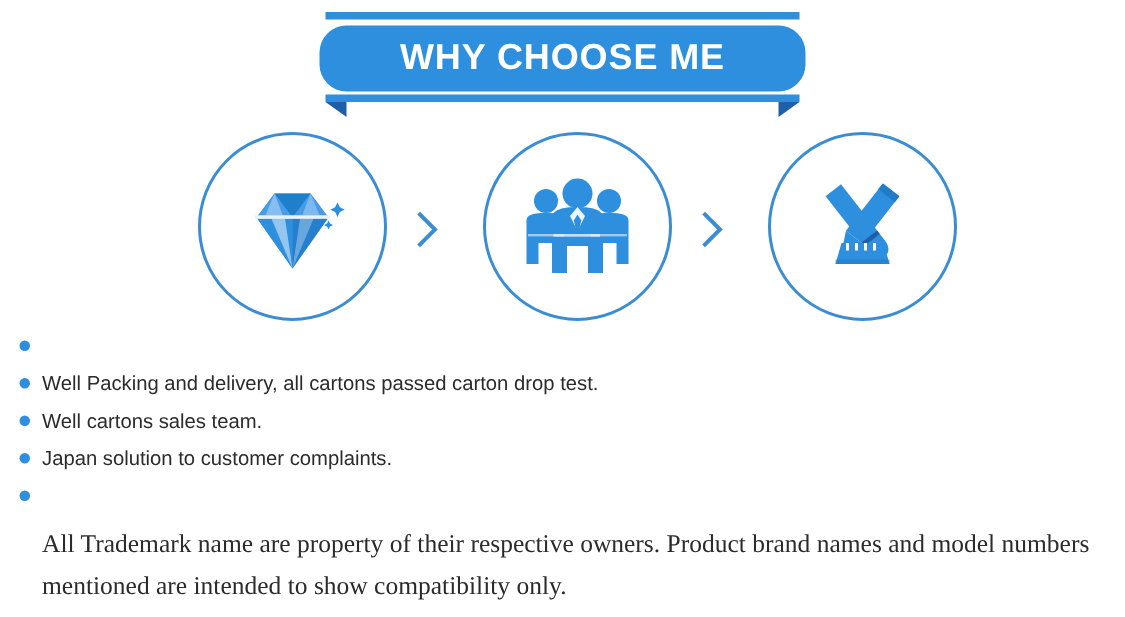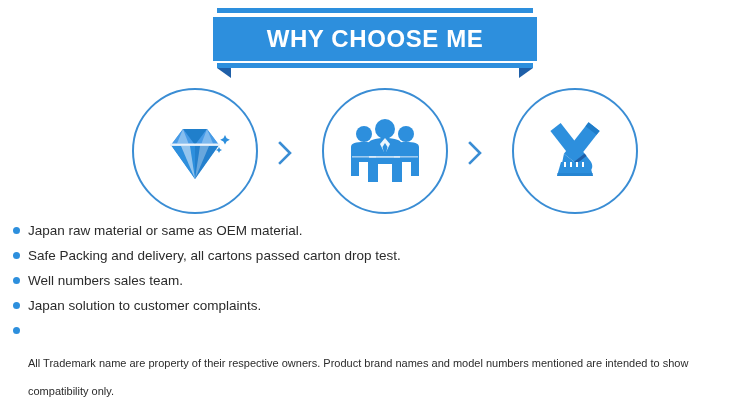--- a/index.html
+++ b/index.html
@@ -41,20 +41,21 @@
   .banner-body {
     position: absolute;
     left: 0;
     top: 9px;
     width: 324px;
     height: 44px;
     background: #2d8fdd;
     display: flex;
     align-items: center;
     justify-content: center;
+    border-radius: 18px;
   }
   .banner-title {
     color: #ffffff;
     font-size: 24px;
     font-weight: bold;
     letter-spacing: 0.6px;
     line-height: 1;
     white-space: nowrap;
   }
   .banner-botbar {
@@ -150,23 +151,24 @@
     line-height: 21px;
     white-space: nowrap;
   }
 
   
   .disclaimer {
     position: absolute;
     left: 28px;
     top: 349px;
     width: 700px;
-    font-size: 11px;
+    font-size: 17px;
     color: #2b2b2b;
     line-height: 28px;
+    font-family: Liberation Serif, serif;
   }
 </style>
 </head>
 <body>
 
 <div class="page">
 
   <div class="banner-wrap">
     <div class="banner-topbar"></div>
     <div class="banner-body">
@@ -268,31 +270,30 @@
         </svg>
       </span>
     </div>
 
   </div>
 
   <div class="bullets">
 
     <div class="bullet-row">
       <span class="bullet-dot"></span>
-      <span class="bullet-text">Japan raw material or same as OEM material.</span>
-    </div>
-
-    <div class="bullet-row">
-      <span class="bullet-dot"></span>
-      <span class="bullet-text">Safe Packing and delivery, all cartons passed carton drop test.</span>
-    </div>
-
-    <div class="bullet-row">
-      <span class="bullet-dot"></span>
-      <span class="bullet-text">Well numbers sales team.</span>
+    </div>
+
+    <div class="bullet-row">
+      <span class="bullet-dot"></span>
+      <span class="bullet-text">Well Packing and delivery, all cartons passed carton drop test.</span>
+    </div>
+
+    <div class="bullet-row">
+      <span class="bullet-dot"></span>
+      <span class="bullet-text">Well cartons sales team.</span>
     </div>
 
     <div class="bullet-row">
       <span class="bullet-dot"></span>
       <span class="bullet-text">Japan solution to customer complaints.</span>
     </div>
 
     <div class="bullet-row">
       <span class="bullet-dot"></span>
     </div>

